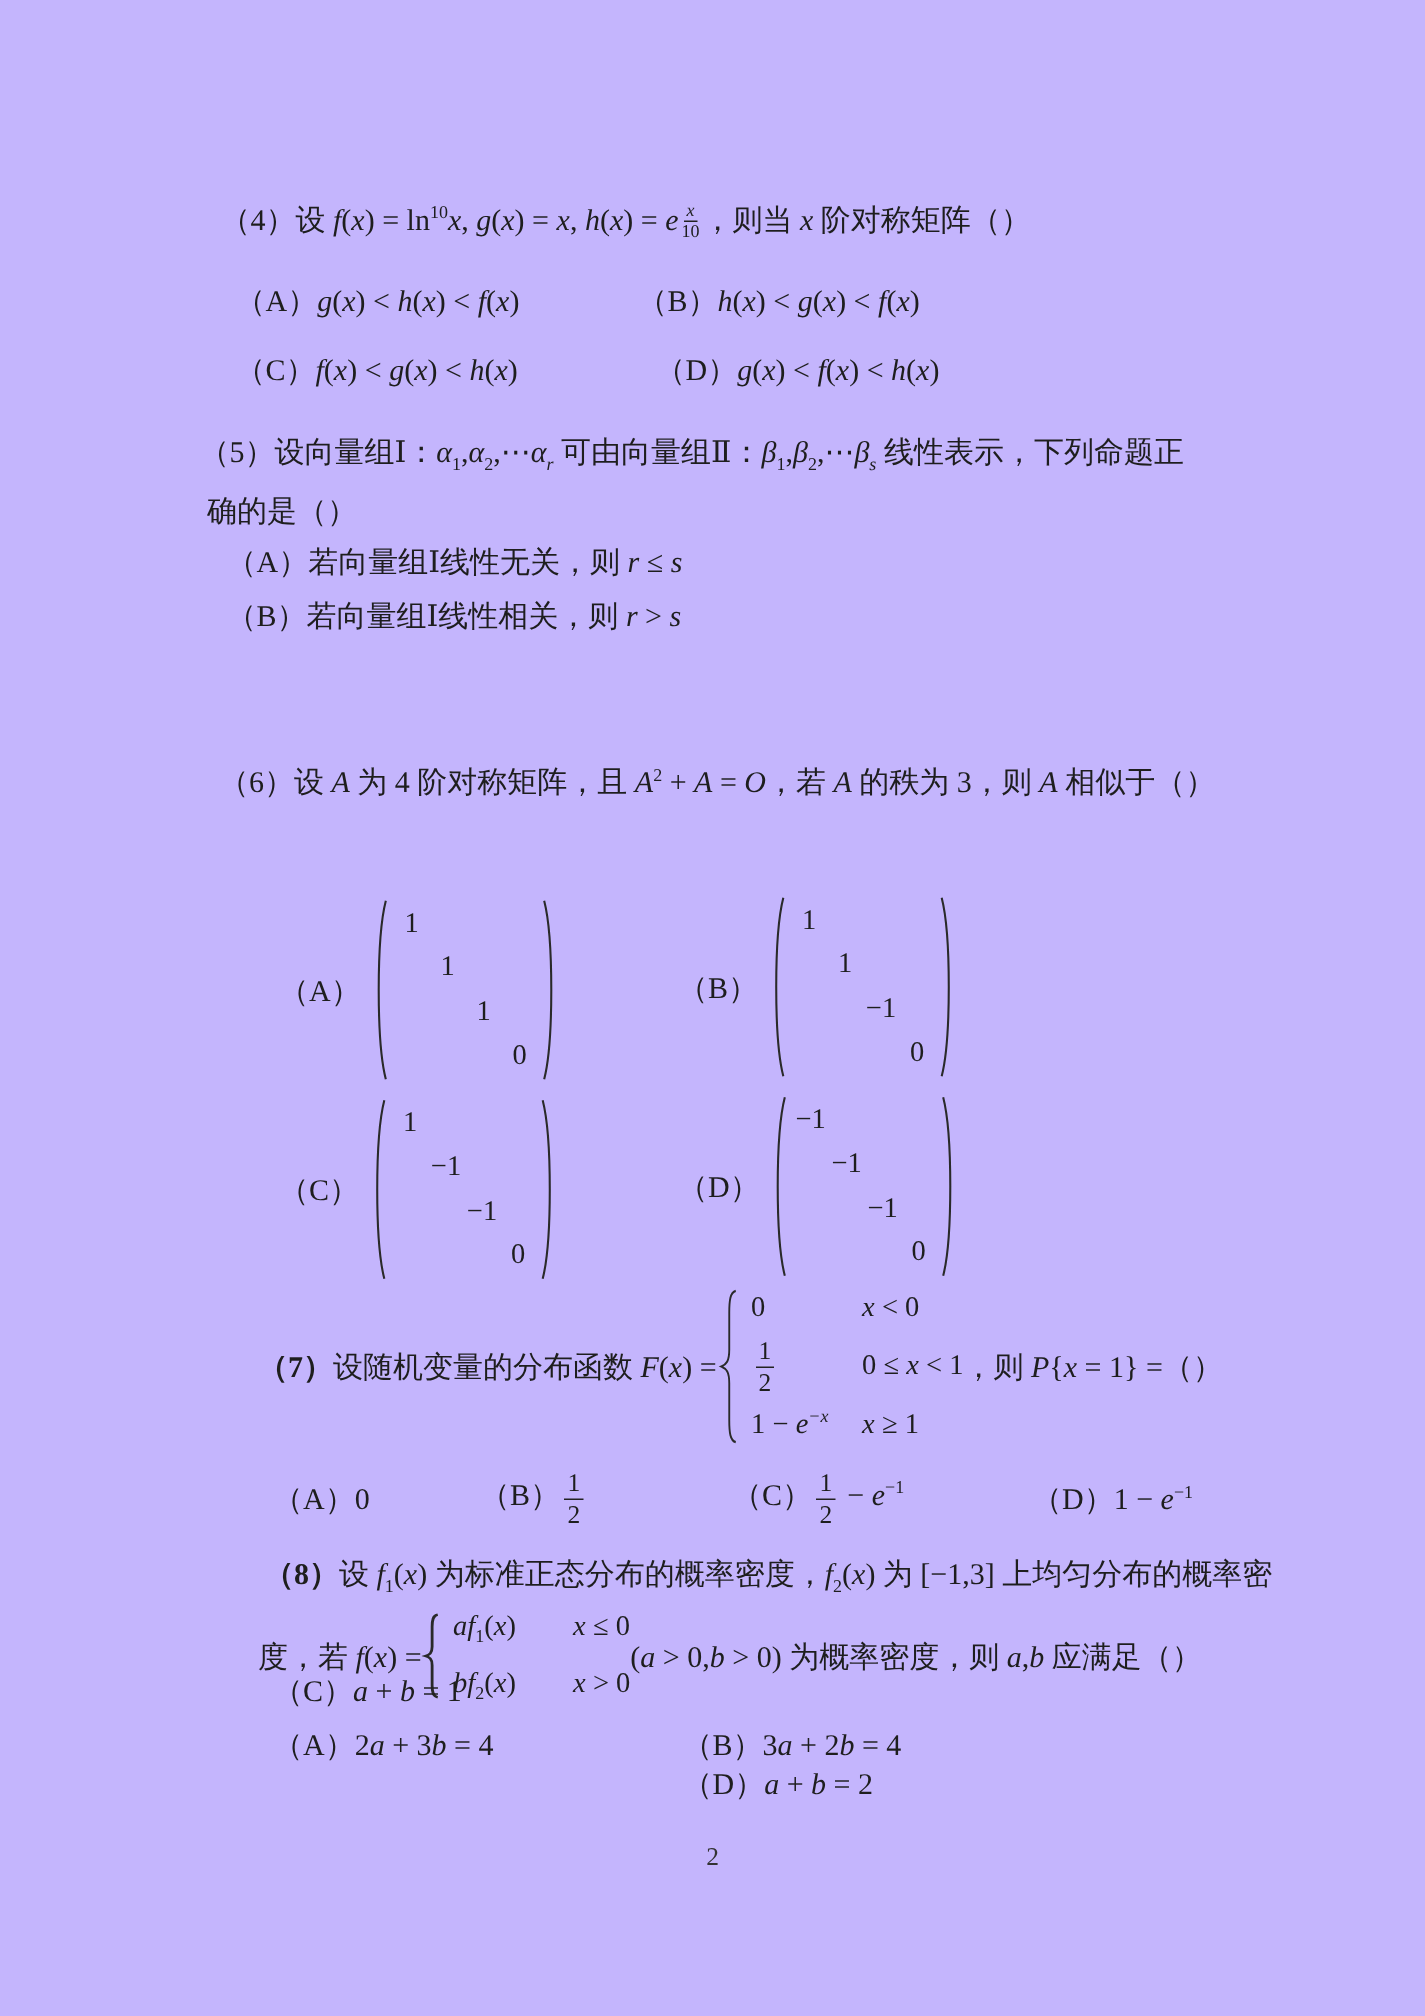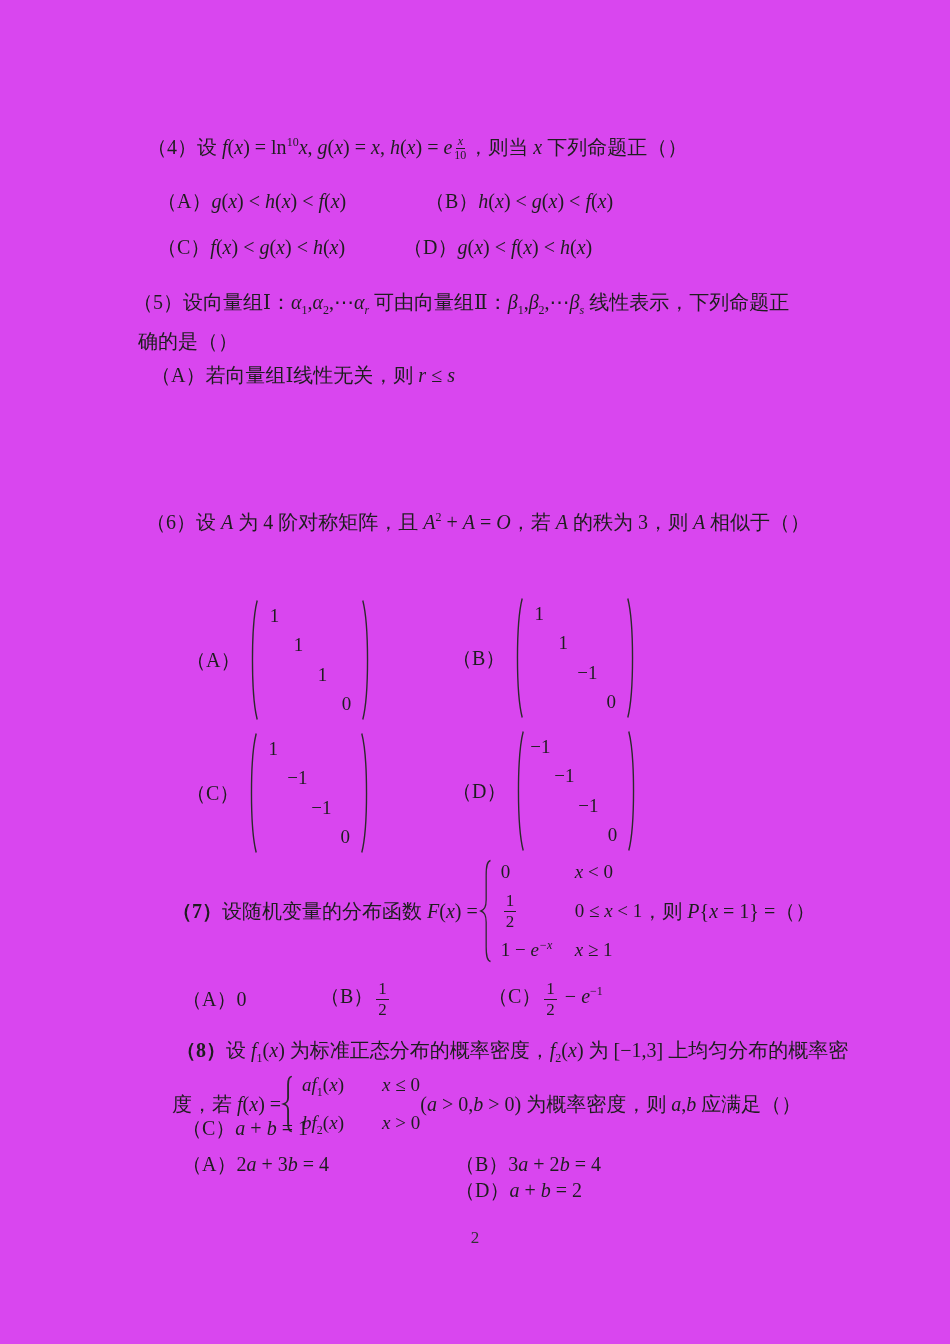--- a/index.html
+++ b/index.html
@@ -1,17 +1,17 @@
 <!DOCTYPE html>
 <html><head>
 <meta charset="utf-8">
 <style>
   html,body{margin:0;padding:0;background:#ffffff;}
   .page{
-    position:relative;width:950px;height:1344px;background:#d946ef;
+    position:relative;width:950px;height:1344px;background:#c4b5fd;
     font-family:"Liberation Serif","DejaVu Serif",serif;color:#1e1e1e;
     overflow:hidden;
   }
   .line{position:absolute;white-space:nowrap;font-size:20px;line-height:1.3;}
   .flexline{position:absolute;display:flex;align-items:center;white-space:nowrap;font-size:20px;}
   .mseg{display:inline-block;white-space:nowrap;}
   .mt{font-style:normal;}
   .mi{font-style:italic;}
   .mb{font-weight:700;}
   sup.msup{font-size:12px;line-height:0;}
@@ -41,29 +41,30 @@
            font-size:17px;color:#333;}
 </style>
 </head>
 <body>
 
 <div class="page">
 
   <div class="line" style="left:147px;top:134px"><span class="mt">（4）设 </span><span class="mi">f</span><span class="mt">(</span><span class="mi">x</span><span class="mt">) = ln</span><sup class="msup">10</sup><span class="mi">x</span><span class="mt">, </span><span class="mi">g</span><span class="mt">(</span><span class="mi">x</span><span class="mt">) = </span><span class="mi">x</span><span class="mt">, </span><span class="mi">h</span><span class="mt">(</span><span class="mi">x</span><span class="mt">) = </span><span class="mi">e</span><span class="supfrac">
         <span class="num">x</span>
         <span class="den">10</span>
-      </span><span class="mt">，则当 </span><span class="mi">x</span><span class="mt"> 下列命题正（）</span></div>
+      </span><span class="mt">，则当 </span><span class="mi">x</span><span class="mt"> 阶对称矩阵（）</span></div>
   <div class="line" style="left:157px;top:188px"><span class="mt">（A）</span><span class="mi">g</span><span class="mt">(</span><span class="mi">x</span><span class="mt">) &lt; </span><span class="mi">h</span><span class="mt">(</span><span class="mi">x</span><span class="mt">) &lt; </span><span class="mi">f</span><span class="mt">(</span><span class="mi">x</span><span class="mt">)</span></div>
   <div class="line" style="left:425px;top:188px"><span class="mt">（B）</span><span class="mi">h</span><span class="mt">(</span><span class="mi">x</span><span class="mt">) &lt; </span><span class="mi">g</span><span class="mt">(</span><span class="mi">x</span><span class="mt">) &lt; </span><span class="mi">f</span><span class="mt">(</span><span class="mi">x</span><span class="mt">)</span></div>
   <div class="line" style="left:157px;top:234px"><span class="mt">（C）</span><span class="mi">f</span><span class="mt">(</span><span class="mi">x</span><span class="mt">) &lt; </span><span class="mi">g</span><span class="mt">(</span><span class="mi">x</span><span class="mt">) &lt; </span><span class="mi">h</span><span class="mt">(</span><span class="mi">x</span><span class="mt">)</span></div>
-  <div class="line" style="left:403px;top:234px"><span class="mt">（D）</span><span class="mi">g</span><span class="mt">(</span><span class="mi">x</span><span class="mt">) &lt; </span><span class="mi">f</span><span class="mt">(</span><span class="mi">x</span><span class="mt">) &lt; </span><span class="mi">h</span><span class="mt">(</span><span class="mi">x</span><span class="mt">)</span></div>
+  <div class="line" style="left:437px;top:234px"><span class="mt">（D）</span><span class="mi">g</span><span class="mt">(</span><span class="mi">x</span><span class="mt">) &lt; </span><span class="mi">f</span><span class="mt">(</span><span class="mi">x</span><span class="mt">) &lt; </span><span class="mi">h</span><span class="mt">(</span><span class="mi">x</span><span class="mt">)</span></div>
 
   <div class="line" style="left:133px;top:289px"><span class="mt">（5）设向量组Ⅰ：</span><span class="mi">α</span><sub class="msub">1</sub><span class="mt">,</span><span class="mi">α</span><sub class="msub">2</sub><span class="mt">,⋯</span><span class="mi">α</span><sub class="msub mi">r</sub><span class="mt"> 可由向量组Ⅱ：</span><span class="mi">β</span><sub class="msub">1</sub><span class="mt">,</span><span class="mi">β</span><sub class="msub">2</sub><span class="mt">,⋯</span><span class="mi">β</span><sub class="msub mi">s</sub><span class="mt"> 线性表示，下列命题正</span></div>
   <div class="line" style="left:138px;top:328px"><span class="mt">确的是（）</span></div>
   <div class="line" style="left:151px;top:362px"><span class="mt">（A）若向量组Ⅰ线性无关，则 </span><span class="mi">r</span><span class="mt"> ≤ </span><span class="mi">s</span></div>
+  <div class="line" style="left:151px;top:398px"><span class="mt">（B）若向量组Ⅰ线性相关，则 </span><span class="mi">r</span><span class="mt"> &gt; </span><span class="mi">s</span></div>
 
   <div class="line" style="left:146px;top:509px"><span class="mt">（6）设 </span><span class="mi">A</span><span class="mt"> 为 4 阶对称矩阵，且 </span><span class="mi">A</span><sup class="msup">2</sup><span class="mt"> + </span><span class="mi">A</span><span class="mt"> = </span><span class="mi">O</span><span class="mt">，若 </span><span class="mi">A</span><span class="mt"> 的秩为 3，则 </span><span class="mi">A</span><span class="mt"> 相似于（）</span></div>
 
   <div class="mopt" style="left:186px;top:598px;height:124px">
     <span class="mlabel">（A）</span>
     <span class="matrix">
       <svg class="paren" width="13" height="124" viewBox="0 0 14 124" preserveAspectRatio="none">
           <path d="M11 2.5 C4.2 27 4.2 97 11 121.5" fill="none" stroke="#2a2a2a" stroke-width="1.5"></path>
         </svg>
       <span class="mgrid">
@@ -165,20 +166,23 @@
           <span class="num">1</span>
           <span class="den">2</span>
         </span></span>
     </div>
   <div class="flexline" style="left:488px;top:974px;height:50px">
       <span class="mseg"><span class="mt">（C）</span><span class="frac">
           <span class="num">1</span>
           <span class="den">2</span>
         </span><span class="mt"> − </span><span class="mi">e</span><sup class="msup">−1</sup></span>
     </div>
+  <div class="flexline" style="left:688px;top:974px;height:50px">
+      <span class="mseg"><span class="mt">（D）1 − </span><span class="mi">e</span><sup class="msup">−1</sup></span>
+    </div>
 
   <div class="line" style="left:176px;top:1037px"><span class="mt mb">（8）</span><span class="mt">设 </span><span class="mi">f</span><sub class="msub">1</sub><span class="mt">(</span><span class="mi">x</span><span class="mt">) 为标准正态分布的概率密度，</span><span class="mi">f</span><sub class="msub">2</sub><span class="mt">(</span><span class="mi">x</span><span class="mt">) 为 [−1,3] 上均匀分布的概率密</span></div>
 
   <div class="flexline" style="left:172px;top:1073px;height:62px">
     <span class="mseg"><span class="mt">度，若 </span><span class="mi">f</span><span class="mt">(</span><span class="mi">x</span><span class="mt">) = </span></span>
     <svg class="brace" width="13" height="58" viewBox="0 0 18 104" preserveAspectRatio="none">
         <path d="M15 2.5 C10.5 3.5 9.8 9 9.8 17 L9.8 41 C9.8 48.5 7.5 50.5 3.5 52 C7.5 53.5 9.8 55.5 9.8 63 L9.8 87 C9.8 95 10.5 100.5 15 101.5" fill="none" stroke="#2a2a2a" stroke-width="2.6"></path>
       </svg>
     <span class="cases cases8">
       <span class="caserow">

